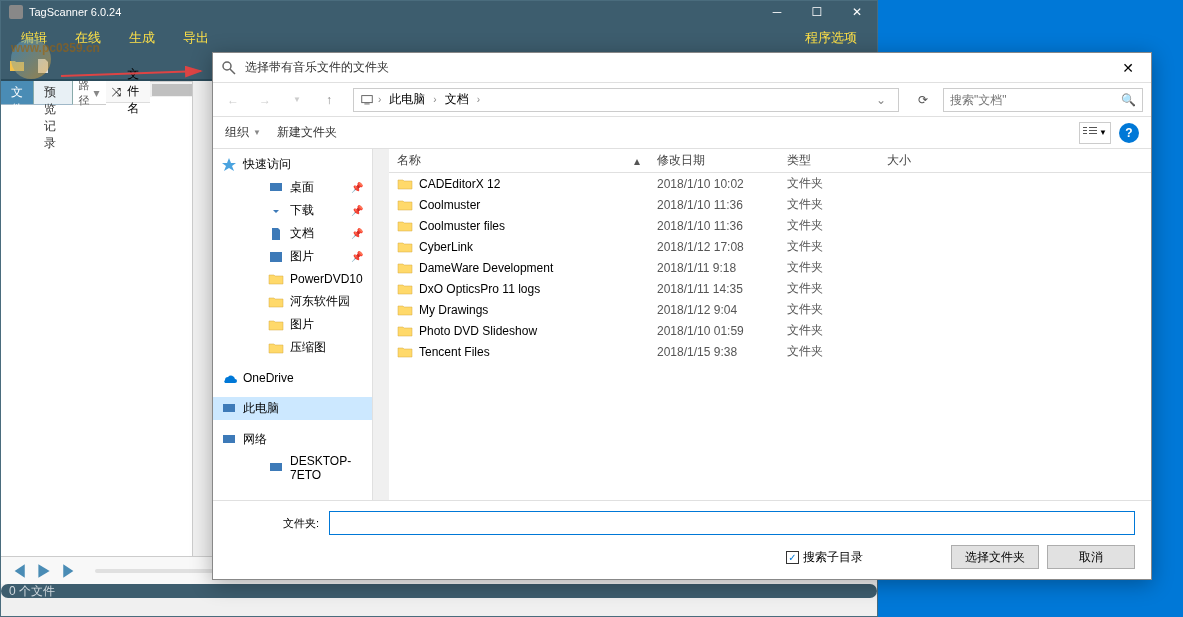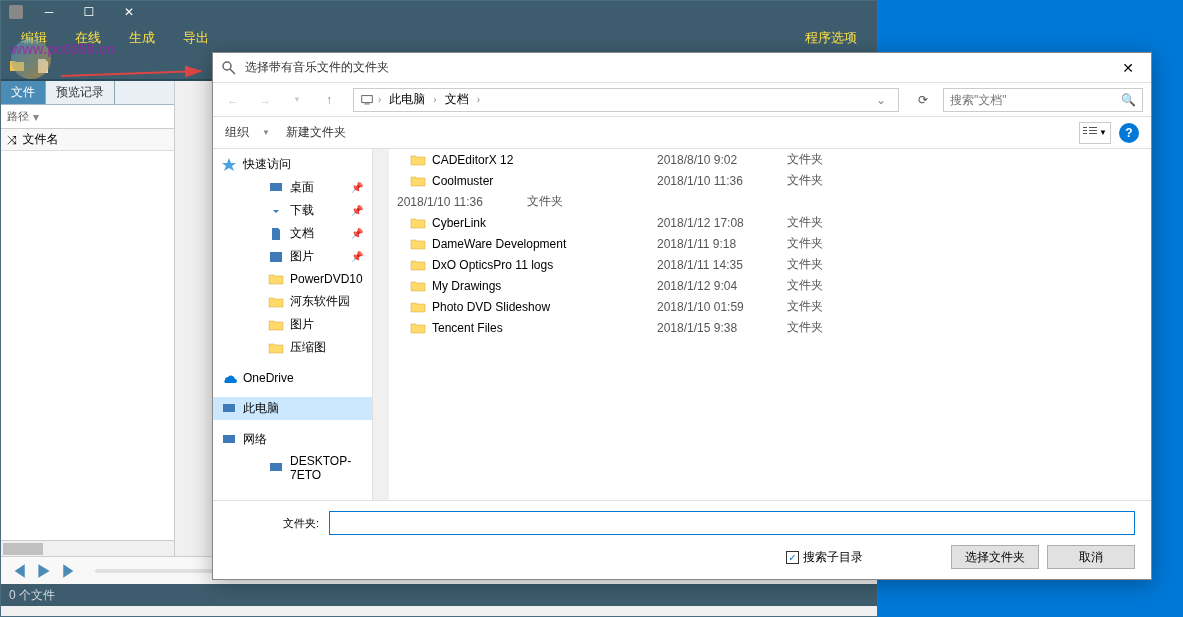--- a/index.html
+++ b/index.html
@@ -15,42 +15,42 @@
 
 .menubar { height: 30px; background: #3d5d6e; display: flex; align-items: center; padding-left: 8px; gap: 4px; }
 .menu-item { color: #fde047; padding: 4px 12px; cursor: pointer; font-size: 13px; }
 .menu-right { margin-left: auto; margin-right: 8px; }
 
 .toolbar { height: 28px; background: #3d5d6e; display: flex; align-items: center; padding: 0 4px; gap: 2px; border-bottom: 2px solid #2a4a5a; }
 .tool-btn { width: 24px; height: 24px; display: flex; align-items: center; justify-content: center; cursor: pointer; color: #fff; }
 .tool-btn svg { width: 16px; height: 16px; }
 
 
-.watermark { position: absolute; left: 10px; top: 40px; font-size: 14px; color: #a21caf; opacity: 0.6; font-weight: bold; pointer-events: none; z-index: 5; }
+.watermark { position: absolute; left: 10px; top: 40px; font-size: 12px; color: #a16207; opacity: 0.6; font-weight: bold; pointer-events: none; z-index: 5; }
 .watermark-logo { position: absolute; left: 10px; top: 38px; width: 40px; height: 40px; border-radius: 50%; background: linear-gradient(135deg, #4aa3df, #f5a623); opacity: 0.5; z-index: 4; }
 
 .arrow { position: absolute; left: 60px; top: 60px; z-index: 6; }
 
 .content-area { display: flex; height: calc(100% - 140px); }
-.left-panel { width: 174px; background: #fff; border-right: 1px solid #ccc; display: flex; flex-direction: column; }
+.left-panel { width: 192px; background: #fff; border-right: 1px solid #ccc; display: flex; flex-direction: row; }
 .tabs-row { height: 24px; display: flex; background: #e8f0f5; border-bottom: 1px solid #a0b8c8; }
 .tab { padding: 3px 10px; background: #4a8cb5; color: #fff; border-right: 1px solid #8aa; cursor: pointer; font-size: 12px; }
 .tab.inactive { background: #e8f0f5; color: #333; }
 .path-row { height: 24px; display: flex; align-items: center; padding: 0 6px; border-bottom: 1px solid #ccc; gap: 4px; }
 .path-label { font-size: 11px; color: #555; }
 .list-header { height: 22px; display: flex; align-items: center; padding: 0 6px; background: #f8f8f8; border-bottom: 1px solid #ddd; gap: 6px; font-size: 11px; }
 .list-body { flex: 1; background: #fff; }
 .hscroll { height: 16px; background: #f0f0f0; border-top: 1px solid #ccc; display: flex; align-items: center; }
 .hscroll-thumb { width: 40px; height: 12px; background: #c0c0c0; margin-left: 2px; }
 
 .player-bar { height: 28px; background: #f8f8f8; border-top: 1px solid #ccc; display: flex; align-items: center; padding: 0 8px; gap: 8px; }
 .player-btn { width: 18px; height: 18px; cursor: pointer; color: #4a8cb5; }
 .player-track { flex: 1; height: 4px; background: #e0e0e0; border-radius: 2px; margin: 0 8px; }
 
-.statusbar { height: 22px; background: #3d5d6e; color: #d0d8dd; display: flex; align-items: center; padding: 0 8px; font-size: 11px; }
+.statusbar { height: 14px; background: #3d5d6e; color: #d0d8dd; display: flex; align-items: center; padding: 0 8px; font-size: 11px; border-radius: 9px; }
 
 
 .dialog { position: absolute; left: 212px; top: 52px; width: 940px; height: 528px; background: #fff; border: 1px solid #888; box-shadow: 0 4px 20px rgba(0,0,0,0.3); z-index: 100; display: flex; flex-direction: column; }
 .dialog-titlebar { height: 30px; display: flex; align-items: center; padding: 0 8px; border-bottom: 1px solid #e0e0e0; }
 .dialog-title-icon { width: 16px; height: 16px; margin-right: 8px; color: #666; }
 .dialog-title { flex: 1; font-size: 12px; color: #333; }
 .dialog-close { width: 30px; height: 28px; display: flex; align-items: center; justify-content: center; cursor: pointer; font-size: 14px; }
 
 .dialog-nav { height: 34px; display: flex; align-items: center; padding: 0 8px; gap: 8px; border-bottom: 1px solid #e0e0e0; }
 .nav-btn { width: 24px; height: 24px; display: flex; align-items: center; justify-content: center; color: #888; cursor: pointer; }
@@ -58,21 +58,21 @@
 .breadcrumb { flex: 1; height: 24px; border: 1px solid #ccc; display: flex; align-items: center; padding: 0 6px; gap: 4px; margin: 0 4px; }
 .bc-item { padding: 2px 4px; cursor: pointer; font-size: 12px; }
 .bc-sep { color: #888; font-size: 10px; }
 .bc-drop { margin-left: auto; color: #888; cursor: pointer; padding: 2px 6px; }
 .refresh-btn { width: 24px; height: 24px; display: flex; align-items: center; justify-content: center; cursor: pointer; color: #555; }
 .search-box { width: 200px; height: 24px; border: 1px solid #ccc; display: flex; align-items: center; padding: 0 6px; }
 .search-input { flex: 1; border: none; outline: none; font-size: 12px; color: #888; }
 .search-icon { color: #666; cursor: pointer; }
 
 .dialog-toolbar { height: 32px; display: flex; align-items: center; padding: 0 12px; gap: 16px; border-bottom: 1px solid #e0e0e0; }
-.tb-item { display: flex; align-items: center; gap: 13px; cursor: pointer; color: #333; font-size: 12px; }
+.tb-item { display: flex; align-items: center; gap: 4px; cursor: pointer; color: #333; font-size: 12px; }
 .tb-right { margin-left: auto; display: flex; gap: 8px; align-items: center; }
 .view-btn { width: 32px; height: 22px; border: 1px solid #ccc; display: flex; align-items: center; justify-content: center; cursor: pointer; }
 .help-btn { width: 20px; height: 20px; border-radius: 50%; background: #0078d7; color: #fff; display: flex; align-items: center; justify-content: center; font-weight: bold; cursor: pointer; }
 
 .dialog-body { flex: 1; display: flex; overflow: hidden; }
 .tree-panel { width: 160px; border-right: 1px solid #e0e0e0; overflow-y: auto; padding: 4px 0; }
 .tree-scroll { width: 16px; background: #f0f0f0; }
 .tree-item { display: flex; align-items: center; padding: 3px 8px; gap: 6px; cursor: pointer; font-size: 12px; }
 .tree-item.selected { background: #cce8ff; }
 .tree-item.indent1 { padding-left: 24px; margin-left: 31px; }
@@ -82,21 +82,21 @@
 .file-panel { flex: 1; overflow: auto; }
 .file-header { height: 24px; display: flex; align-items: center; border-bottom: 1px solid #e0e0e0; font-size: 12px; color: #444; }
 .fh-col { padding: 0 8px; border-right: 1px solid transparent; }
 .fh-name { width: 260px; display: flex; align-items: center; }
 .fh-date { width: 130px; }
 .fh-type { width: 100px; }
 .fh-size { width: 80px; }
 .sort-arrow { margin-left: auto; color: #555; }
 
 .file-row { height: 21px; display: flex; align-items: center; cursor: pointer; font-size: 12px; }
-.fr-name { width: 260px; padding-left: 21px; display: flex; align-items: center; gap: 6px; }
+.fr-name { width: 260px; padding-left: 8px; display: flex; align-items: center; gap: 6px; }
 .fr-date { width: 130px; padding-left: 8px; color: #555; }
 .fr-type { width: 100px; padding-left: 8px; color: #555; }
 .folder-icon { width: 16px; height: 14px; }
 
 .dialog-footer { padding: 10px 16px; border-top: 1px solid #e0e0e0; }
 .footer-row1 { display: flex; align-items: center; margin-bottom: 10px; }
 .footer-label { width: 100px; text-align: right; padding-right: 10px; font-size: 11px; }
 .footer-input { flex: 1; height: 24px; border: 1px solid #0078d7; padding: 0 4px; outline: none; }
 .footer-row2 { display: flex; align-items: center; justify-content: flex-end; gap: 8px; }
 .checkbox-wrap { display: flex; align-items: center; gap: 4px; margin-right: 80px; cursor: pointer; }
@@ -113,20 +113,21 @@
 .ico-onedrive { fill: #0078d7; }
 .ico-pc { fill: #3d7ab8; }
 .ico-net { fill: #3d7ab8; }
 </style>
 </head>
 <body>
 
 <div class="main-window">
   <div class="titlebar">
     <div class="titlebar-icon"></div>
+    <div class="titlebar-title">TagScanner 6.0.24</div>
     <div class="titlebar-btns">
       <div class="titlebar-btn">─</div>
       <div class="titlebar-btn">☐</div>
       <div class="titlebar-btn close">✕</div>
     </div>
   </div>
 
   <div class="menubar">
     <div class="menu-item">编辑</div>
     <div class="menu-item">在线</div>
@@ -338,42 +339,57 @@
       <div class="tree-item indent1">
           <svg class="tree-icon" viewBox="0 0 16 16">
             <rect class="ico-pc" x="2" y="3" width="12" height="8"></rect>
           </svg>
           <span>DESKTOP-7ETO</span>
         </div>
     </div>
     <div class="tree-scroll"></div>
 
     <div class="file-panel">
+      <div class="file-header">
+        <div class="fh-col fh-name">
+            <span>名称</span>
+            <span class="sort-arrow">▴</span>
+          </div>
+        <div class="fh-col fh-date">修改日期</div>
+        <div class="fh-col fh-type">类型</div>
+        <div class="fh-col fh-size">大小</div>
+      </div>
       <div id="file-rows">
           <div class="file-row">
             <div class="fr-name">
               <svg class="folder-icon" viewBox="0 0 16 14">
                 <path class="ico-folder" d="M1 3h5l1 1h8v8H1z"></path>
               </svg>
               <span>CADEditorX 12</span>
             </div>
-            <div class="fr-date">2018/8/10 9:02</div>
+            <div class="fr-date">2018/1/10 10:02</div>
             <div class="fr-type">文件夹</div>
           </div>
           <div class="file-row">
             <div class="fr-name">
               <svg class="folder-icon" viewBox="0 0 16 14">
                 <path class="ico-folder" d="M1 3h5l1 1h8v8H1z"></path>
               </svg>
               <span>Coolmuster</span>
             </div>
             <div class="fr-date">2018/1/10 11:36</div>
             <div class="fr-type">文件夹</div>
           </div>
           <div class="file-row">
+            <div class="fr-name">
+              <svg class="folder-icon" viewBox="0 0 16 14">
+                <path class="ico-folder" d="M1 3h5l1 1h8v8H1z"></path>
+              </svg>
+              <span>Coolmuster files</span>
+            </div>
             <div class="fr-date">2018/1/10 11:36</div>
             <div class="fr-type">文件夹</div>
           </div>
           <div class="file-row">
             <div class="fr-name">
               <svg class="folder-icon" viewBox="0 0 16 14">
                 <path class="ico-folder" d="M1 3h5l1 1h8v8H1z"></path>
               </svg>
               <span>CyberLink</span>
             </div>

